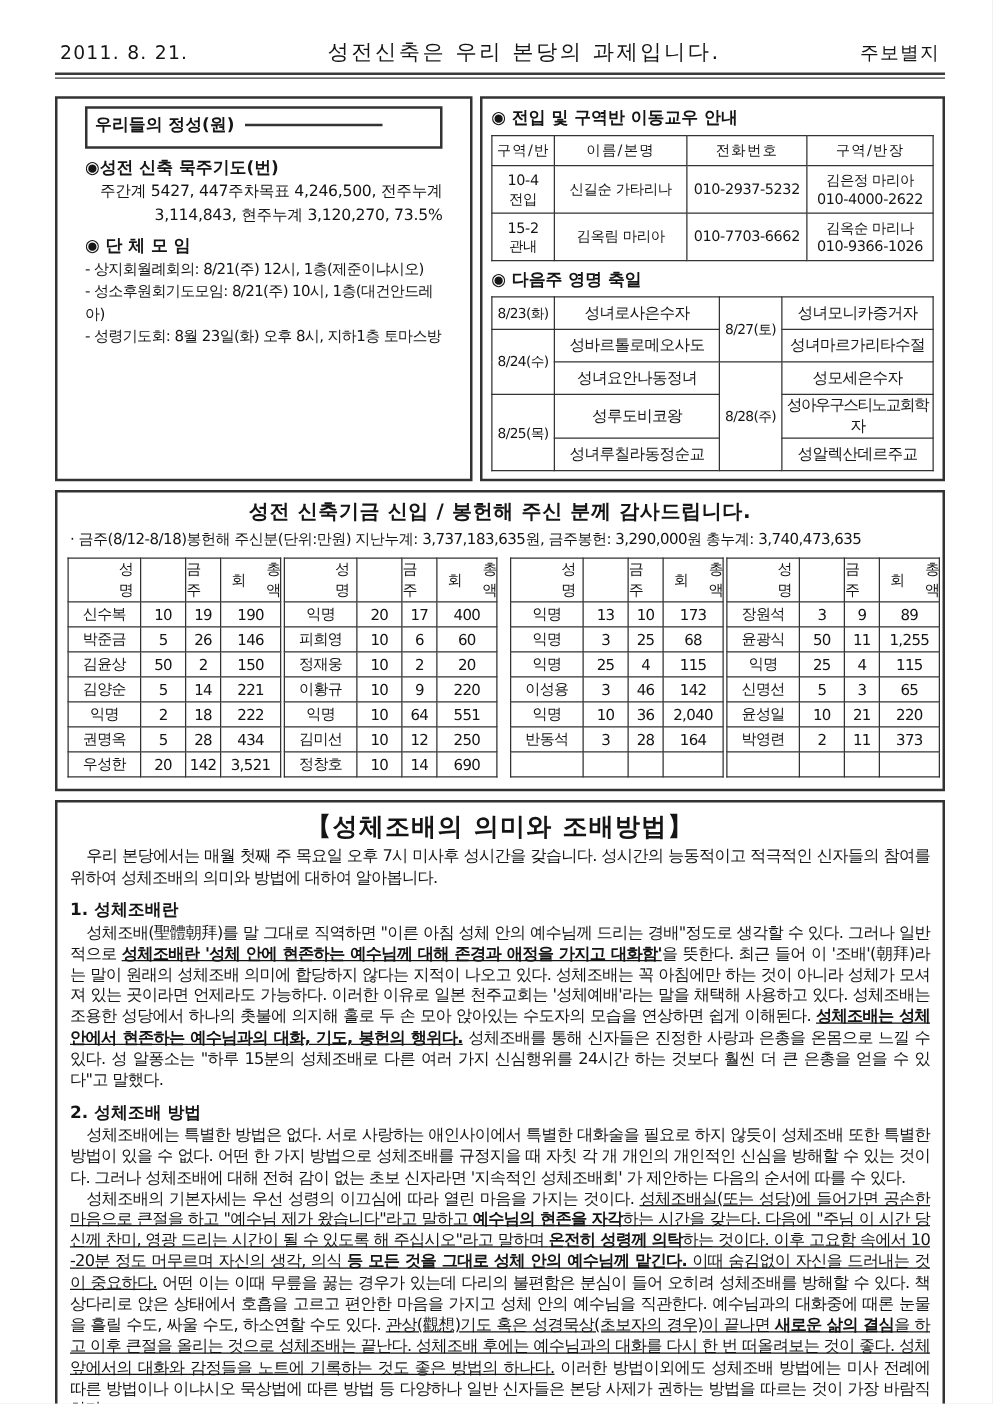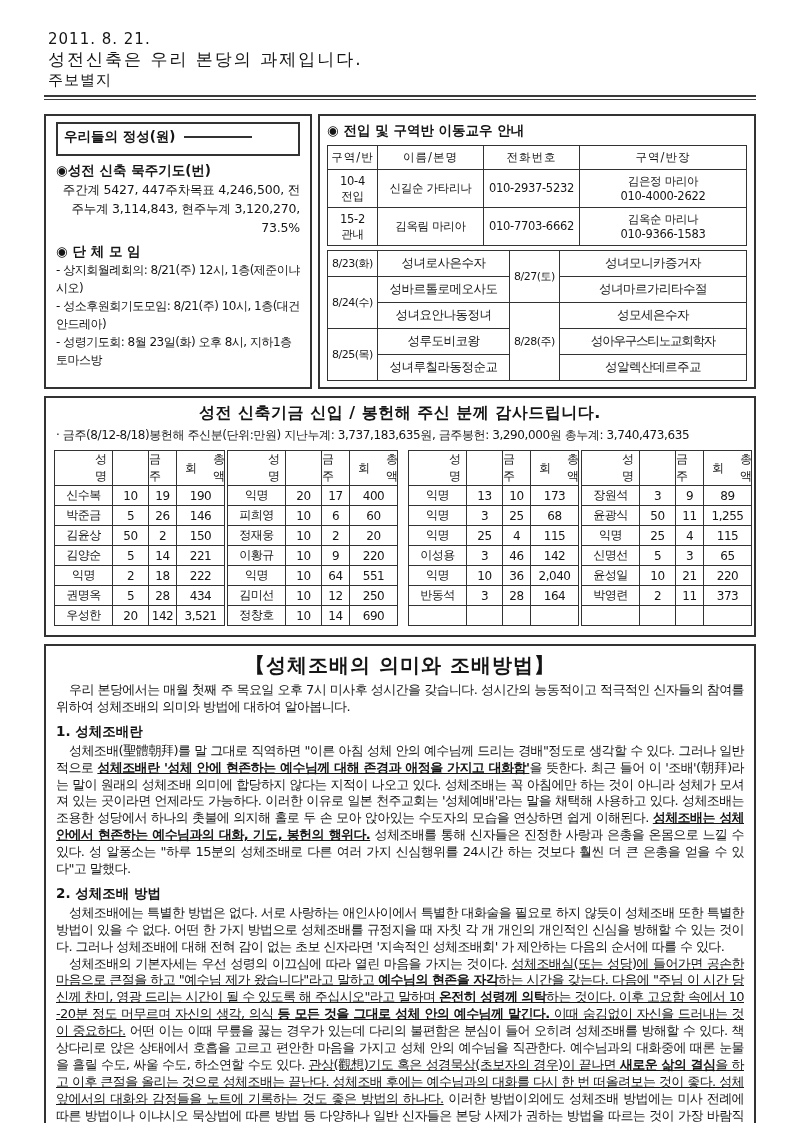--- a/index.html
+++ b/index.html
@@ -1,30 +1,30 @@
 <!DOCTYPE html>
 <html><head>
 <meta charset="utf-8">
 <style>
   * { box-sizing: border-box; margin: 0; padding: 0; }
   html,body { background:#e8e8e8; }
   body { width:794px; height:1123px; margin:0 auto; font-family:"DejaVu Sans",sans-serif; color:#151515; }
   .page { width:794px; height:1123px; background:#ffffff; padding:30px 38px 10px 44px; overflow:hidden; }
 
   
-  .masthead { display:flex; align-items:baseline; padding:0 4px;flex-direction:column; }
+  .masthead { display:flex; align-items:baseline; padding:0 4px; }
   .masthead .date { font-size:15px; letter-spacing:1px; }
   .masthead .title { flex:1; text-align:center; font-size:17px; letter-spacing:2px; }
   .masthead .edition { font-size:15px; letter-spacing:1px; }
   .double-rule { margin-top:5px; height:5px; border-top:2px solid #3a3a3a; border-bottom:1px solid #3a3a3a; }
 
   
   .top-row { display:flex; gap:6px; margin-top:14px; align-items:stretch; }
   .box { border:2px solid #333; background:#fff; }
-  .left-box { width:268px; padding:6px 10px; font-size:12.5px; }
+  .left-box { width:334px; padding:6px 22px; font-size:12.5px; }
   .right-box { flex:1; padding:6px 7px; }
 
   .inner-box { border:2px solid #333; padding:3px 6px 5px; }
   .legend-row { display:flex; align-items:center; gap:8px; font-weight:bold; font-size:13.5px; padding:1px 0 3px; }
   .legend-row::after { content:""; flex:1; border-top:2px solid #333; margin-right:40px; }
   .offer-line { line-height:1.55; letter-spacing:-0.3px; }
 
   .sec-title { font-weight:bold; font-size:13.5px; margin-top:6px; }
   .sec-body { line-height:1.5; letter-spacing:-0.2px; margin-top:1px;text-align:right; }
   .meeting-item { line-height:1.5; letter-spacing:-0.5px; font-size:12px; }
@@ -113,25 +113,26 @@
               <td>010-2937-5232</td>
               <td>김은정 마리아
 010-4000-2622</td>
             </tr>
             <tr>
               <td>15-2
 관내</td>
               <td>김옥림 마리아</td>
               <td>010-7703-6662</td>
               <td>김옥순 마리나
-010-9366-1583</td>
+010-9366-1026</td>
             </tr>
           </tbody>
       </table>
 
+      <div class="sec-title">◉ 다음주 영명 축일</div>
       <table class="feast-table">
         <colgroup>
             <col style="width:50px">
             <col style="width:132px">
             <col style="width:50px">
             <col>
           </colgroup>
         <tbody>
             <tr>
           <td class="fdate">8/23(화)</td>

